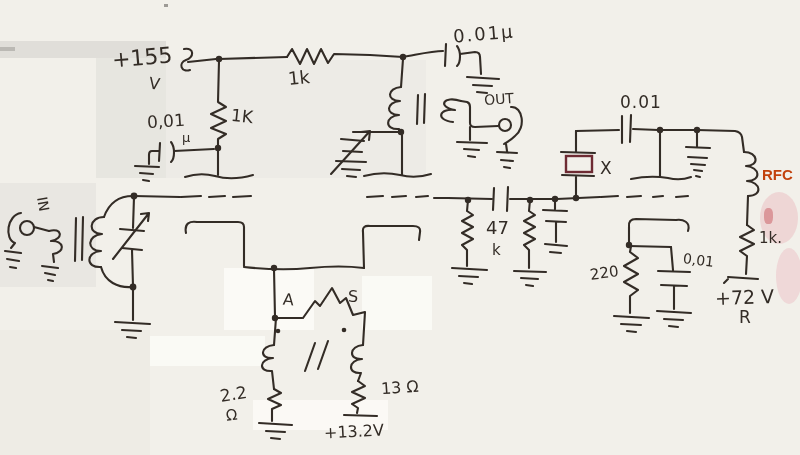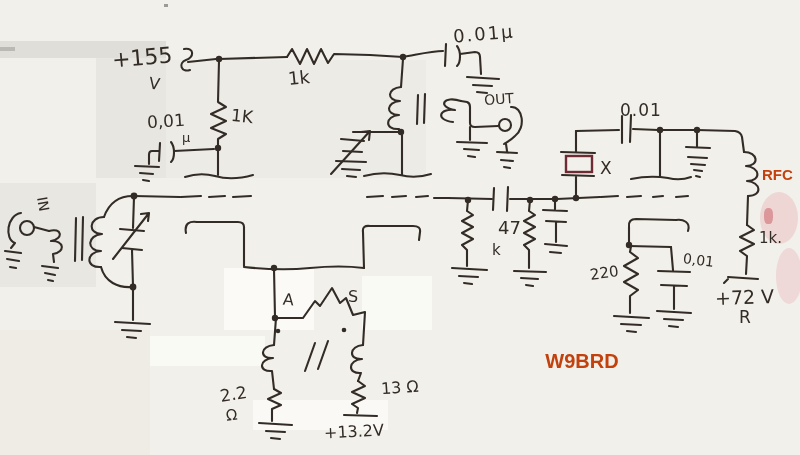--- a/index.html
+++ b/index.html
@@ -215,34 +215,33 @@
 
   <div class="hw" style="left:112px;top:47px;font-size:22px;transform:rotate(-5deg);">+155</div>
   <div class="hw" style="left:149px;top:76px;font-size:16px;transform:rotate(8deg);">V</div>
   <div class="hw" style="left:147px;top:113px;font-size:17px;transform:rotate(-4deg);">0,01</div>
   <div class="hw" style="left:182px;top:131px;font-size:13px;">µ</div>
   <div class="hw" style="left:231px;top:108px;font-size:17px;transform:rotate(6deg);">1K</div>
   <div class="hw" style="left:288px;top:69px;font-size:18px;transform:rotate(-6deg);">1k</div>
   <div class="hw" style="left:453px;top:25px;font-size:18px;transform:rotate(-5deg);letter-spacing:2px;">0.01µ</div>
   <div class="hw" style="left:484px;top:92px;font-size:14px;transform:rotate(-4deg);">OUT</div>
   <div class="hw" style="left:36px;top:197px;font-size:14px;transform:rotate(80deg);">IN</div>
-  <div class="hw" style="left:498px;top:219px;font-size:18px;">47</div>
+  <div class="hw" style="left:486px;top:219px;font-size:18px;">47</div>
   <div class="hw" style="left:492px;top:243px;font-size:15px;">k</div>
-  <div class="hw" style="left:620px;top:94px;font-size:17px;letter-spacing:1px;margin-top:8px;">0.01</div>
+  <div class="hw" style="left:620px;top:94px;font-size:17px;letter-spacing:1px;">0.01</div>
   <div class="hw" style="left:600px;top:160px;font-size:17px;">X</div>
   <div class="hw" style="left:590px;top:266px;font-size:15px;transform:rotate(-8deg);">220</div>
   <div class="hw" style="left:683px;top:253px;font-size:14px;transform:rotate(7deg);">0,01</div>
   <div class="hw" style="left:759px;top:231px;font-size:15px;">1k.</div>
   <div class="hw" style="left:715px;top:288px;font-size:19px;transform:rotate(-2deg);">+72 V</div>
   <div class="hw" style="left:739px;top:309px;font-size:17px;">R</div>
   <div class="hw" style="left:283px;top:292px;font-size:16px;transform:rotate(5deg);">A</div>
   <div class="hw" style="left:348px;top:289px;font-size:16px;">S</div>
   <div class="hw" style="left:220px;top:386px;font-size:17px;transform:rotate(-9deg);">2.2</div>
   <div class="hw" style="left:226px;top:408px;font-size:15px;transform:rotate(-7deg);">Ω</div>
   <div class="hw" style="left:381px;top:380px;font-size:16px;transform:rotate(-4deg);">13 Ω</div>
   <div class="hw" style="left:324px;top:424px;font-size:16px;transform:rotate(-3deg);">+13.2V</div>
 
   <div class="printed" style="left:762px;top:166px;font-size:15px;">RFC</div>
   <div class="printed" id="titleblock">
-    <div>W9BRD</div>
   </div>
 
 </div>
 
 </body></html>

